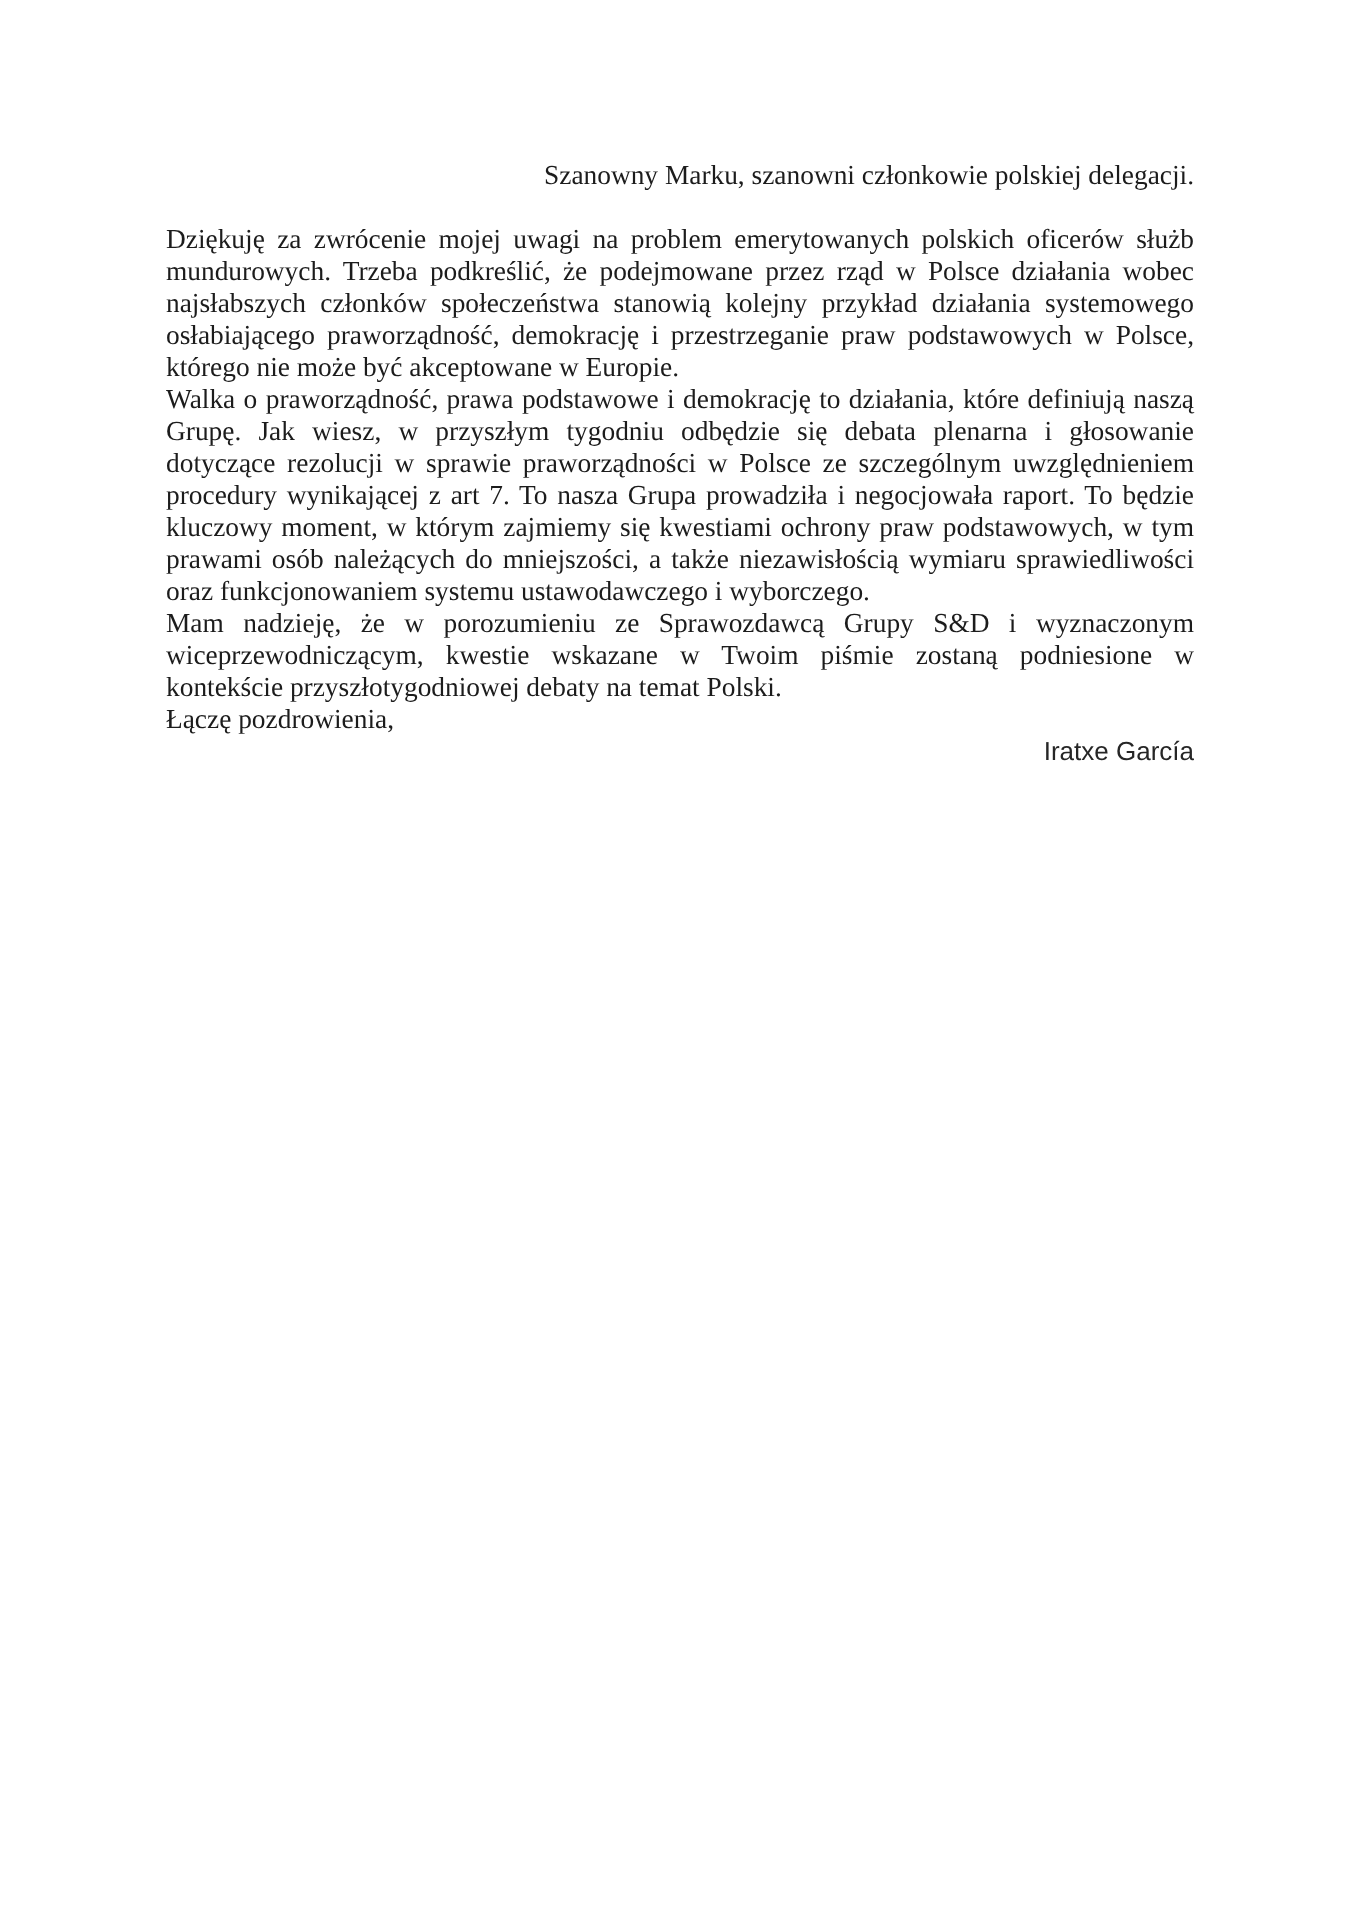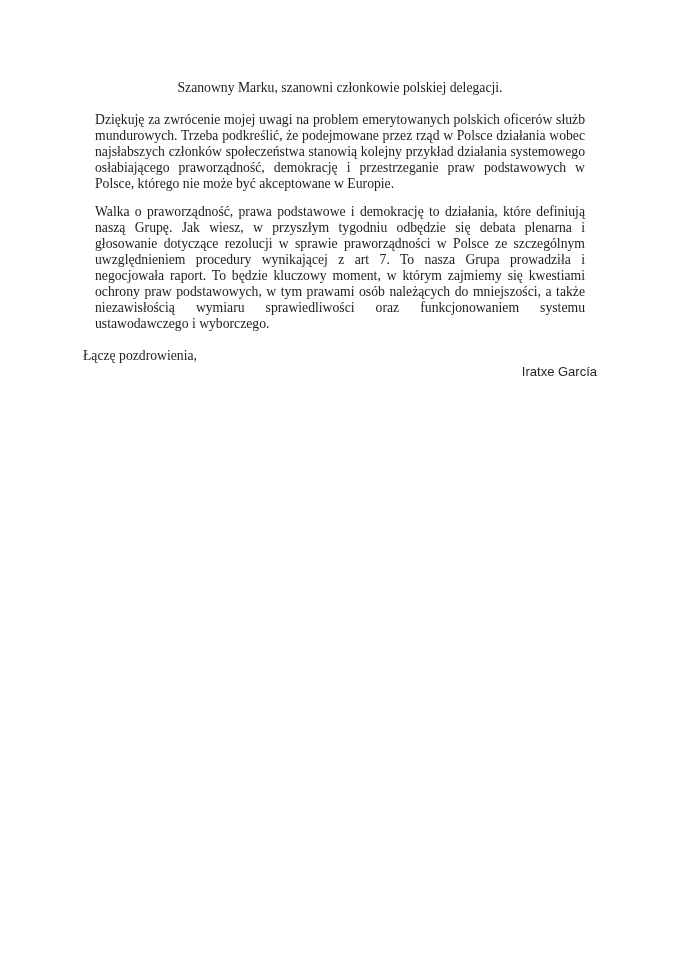--- a/index.html
+++ b/index.html
@@ -17,29 +17,28 @@
       box-sizing: border-box;
       padding: 80px 82px 0 83px;
       color: #1c1c1c;
       font-family: "Liberation Serif", serif;
       font-size: 13.7px;
       line-height: 16px;
       overflow: hidden;
     }
     .greeting {
       margin: 0 0 16px 0;
-      text-align: center;
+      text-align: right;
     }
     .body-paragraphs p {
-      margin: 12px;
+      margin: 0;
       text-align: justify;
       text-justify: inter-word;
     }
     .closing-block {
-      margin-top: 16px;
     }
     .closing {
       margin: 0;
       text-align: left;
     }
     .signature {
       margin: 0;
       text-align: right;
       font-family: "Liberation Sans", sans-serif;
       font-size: 13px;
@@ -48,19 +47,20 @@
   </style>
 </head>
 <body>
 
 <div class="page">
   <p class="greeting">Szanowny Marku, szanowni członkowie polskiej delegacji.</p>
 
   <div class="body-paragraphs">
     <p>Dziękuję za zwrócenie mojej uwagi na problem emerytowanych polskich oficerów służb mundurowych. Trzeba podkreślić, że podejmowane przez rząd w Polsce działania wobec najsłabszych członków społeczeństwa stanowią kolejny przykład działania systemowego osłabiającego praworządność, demokrację i przestrzeganie praw podstawowych w Polsce, którego nie może być akceptowane w Europie.</p>
     <p>Walka o praworządność, prawa podstawowe i demokrację to działania, które definiują naszą Grupę. Jak wiesz, w przyszłym tygodniu odbędzie się debata plenarna i głosowanie dotyczące rezolucji w sprawie praworządności w Polsce ze szczególnym uwzględnieniem procedury wynikającej z art 7. To nasza Grupa prowadziła i negocjowała raport. To będzie kluczowy moment, w którym zajmiemy się kwestiami ochrony praw podstawowych, w tym prawami osób należących do mniejszości, a także niezawisłością wymiaru sprawiedliwości oraz funkcjonowaniem systemu ustawodawczego i wyborczego.</p>
+    <p>Mam nadzieję, że w porozumieniu ze Sprawozdawcą Grupy S&amp;D i wyznaczonym wiceprzewodniczącym, kwestie wskazane w Twoim piśmie zostaną podniesione w kontekście przyszłotygodniowej debaty na temat Polski.</p>
   </div>
 
   <div class="closing-block">
     <p class="closing">Łączę pozdrowienia,</p>
     <p class="signature">Iratxe García</p>
   </div>
 </div>
 
 </body></html>

